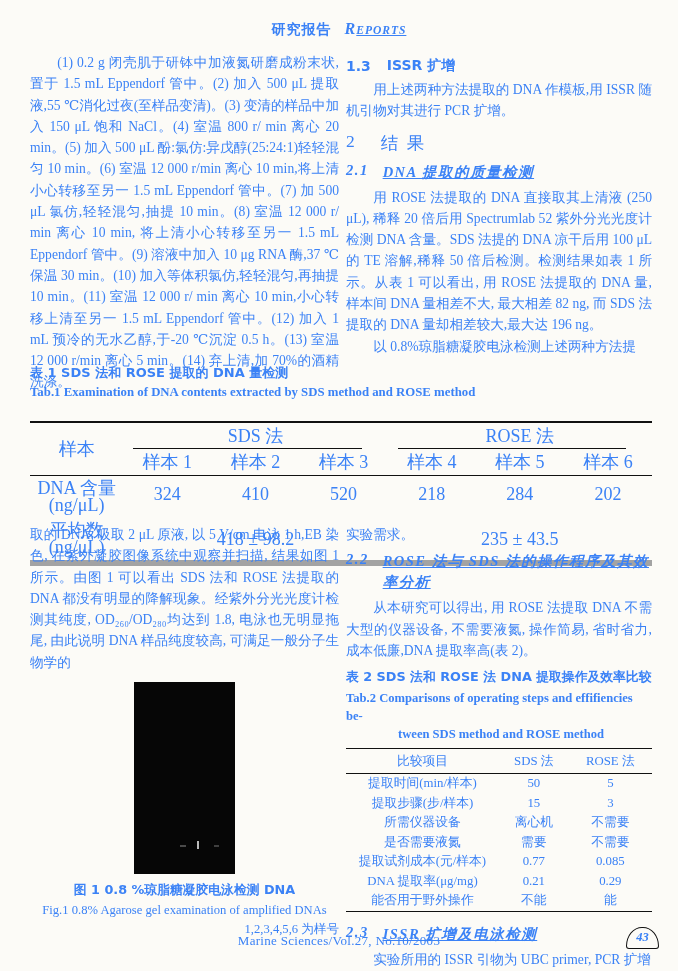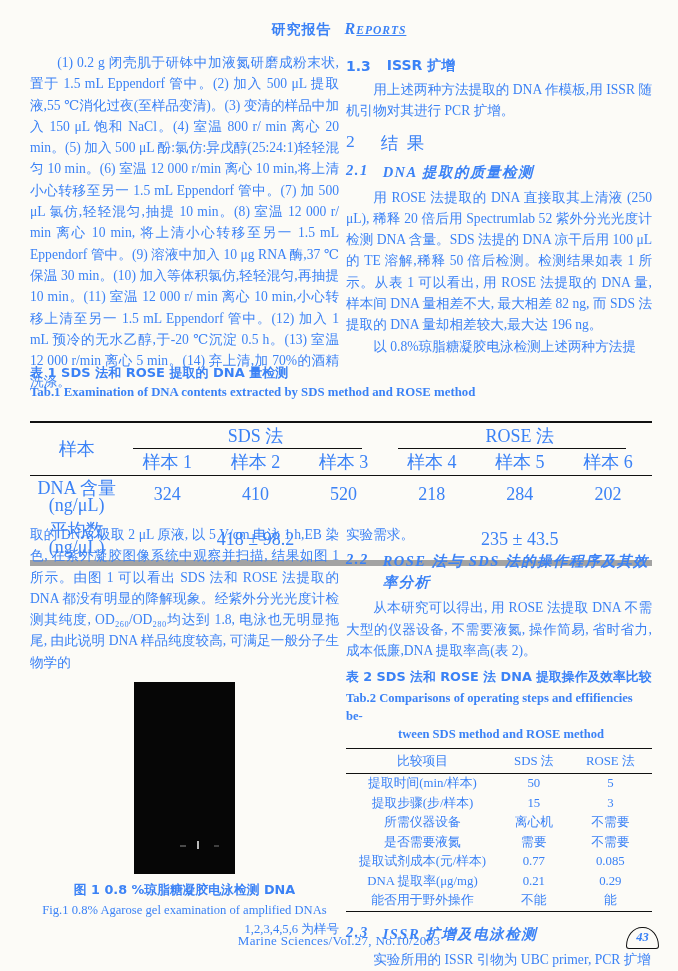--- a/index.html
+++ b/index.html
@@ -14,21 +14,21 @@
   .hdr-en-i{font-style:italic;font-size:16px;font-weight:bold;margin-left:8px;}
   .hdr-en-r{font-style:italic;font-size:11.5px;font-weight:bold;text-decoration:underline;}
   
   .para{font-size:13.6px;line-height:21.3px;text-align:justify;}
   .ind{text-indent:2em;}
   .sec-h3{display:flex;gap:16px;font-family:"DejaVu Sans","Liberation Sans",sans-serif;
           font-weight:bold;font-size:14px;margin:5px 0 4px;align-items:center;}
   .sec-h1{display:flex;gap:24px;font-size:17.5px;margin:9px 0 7px;letter-spacing:2px;}
   .sec-hk{display:flex;gap:14px;font-weight:bold;font-style:italic;font-size:14.5px;
           letter-spacing:1.5px;margin:6px 0 4px;}
-  .sec-hk .t{flex:1;line-height:21px;}
+  .sec-hk .t{flex:1;line-height:21px;text-decoration:underline;}
   
   .col-lt{position:absolute;left:30px;top:52px;width:309px;}
   .col-rt{position:absolute;left:346px;top:52px;width:306px;}
   .col-lb{position:absolute;left:30px;top:524px;width:309px;}
   .col-rb{position:absolute;left:346px;top:524px;width:306px;}
   
   .t1-block{position:absolute;left:30px;top:364px;width:622px;}
   .t1-cap-zh{font-family:"DejaVu Sans","Liberation Sans",sans-serif;font-weight:bold;font-size:13px;}
   .t1-cap-en{font-weight:bold;font-size:12.8px;margin-top:3px;}
   table{border-collapse:collapse;width:100%;}

